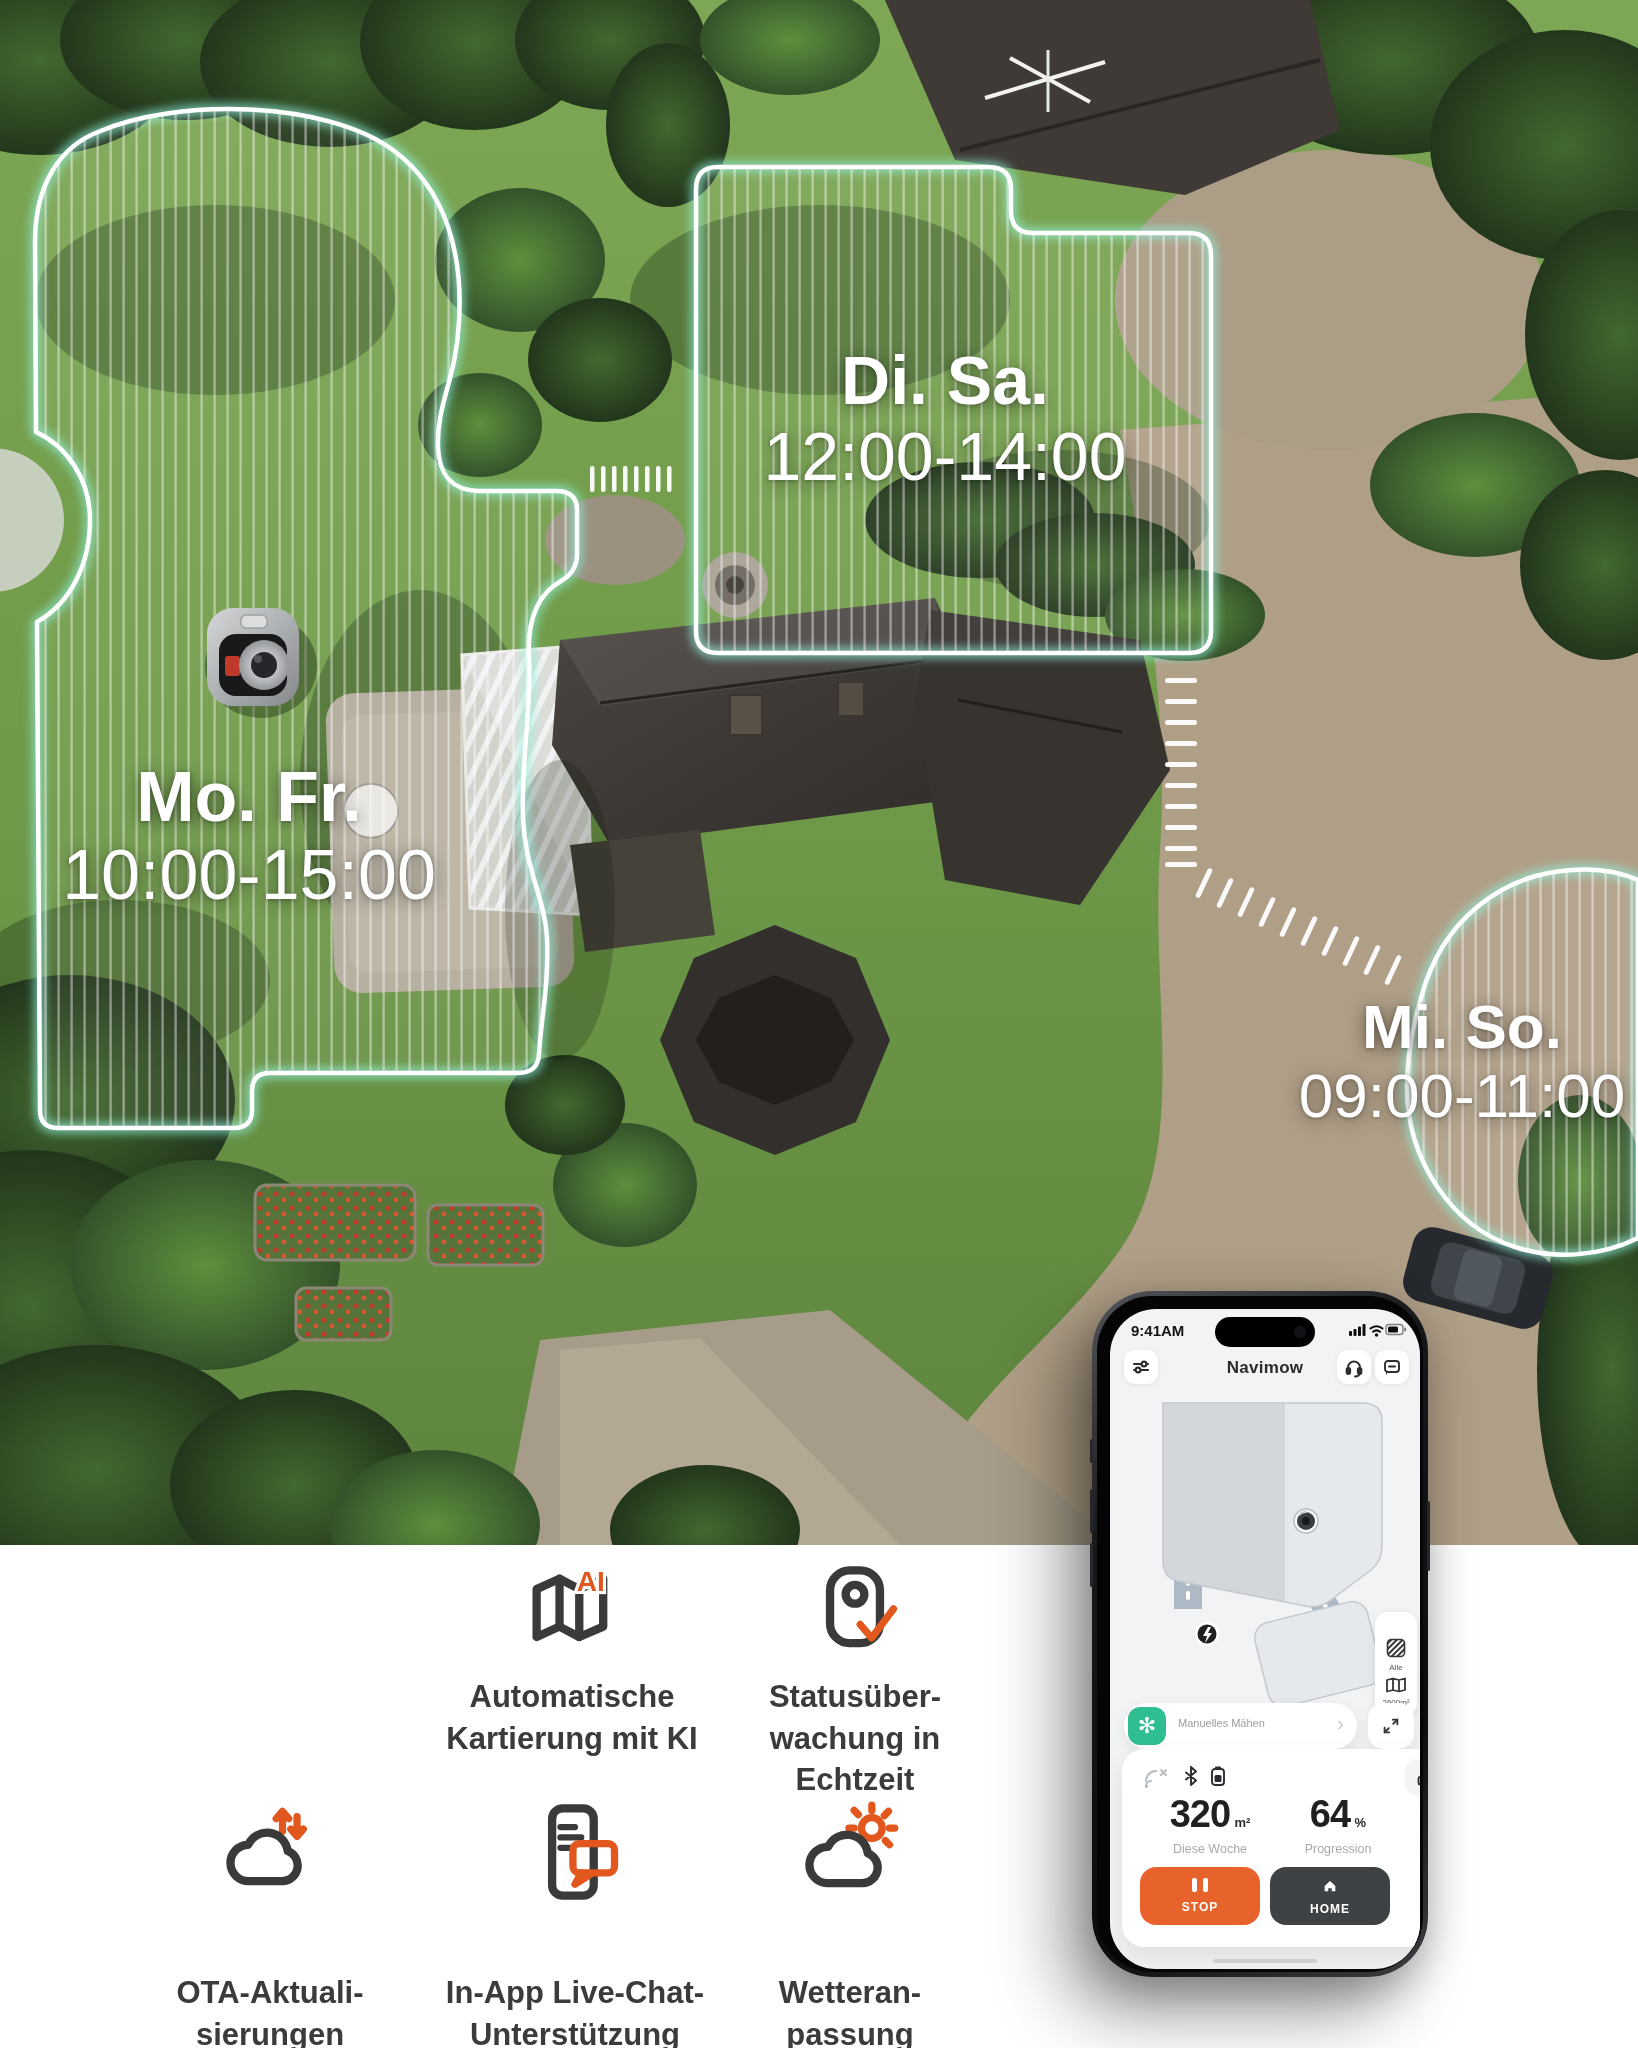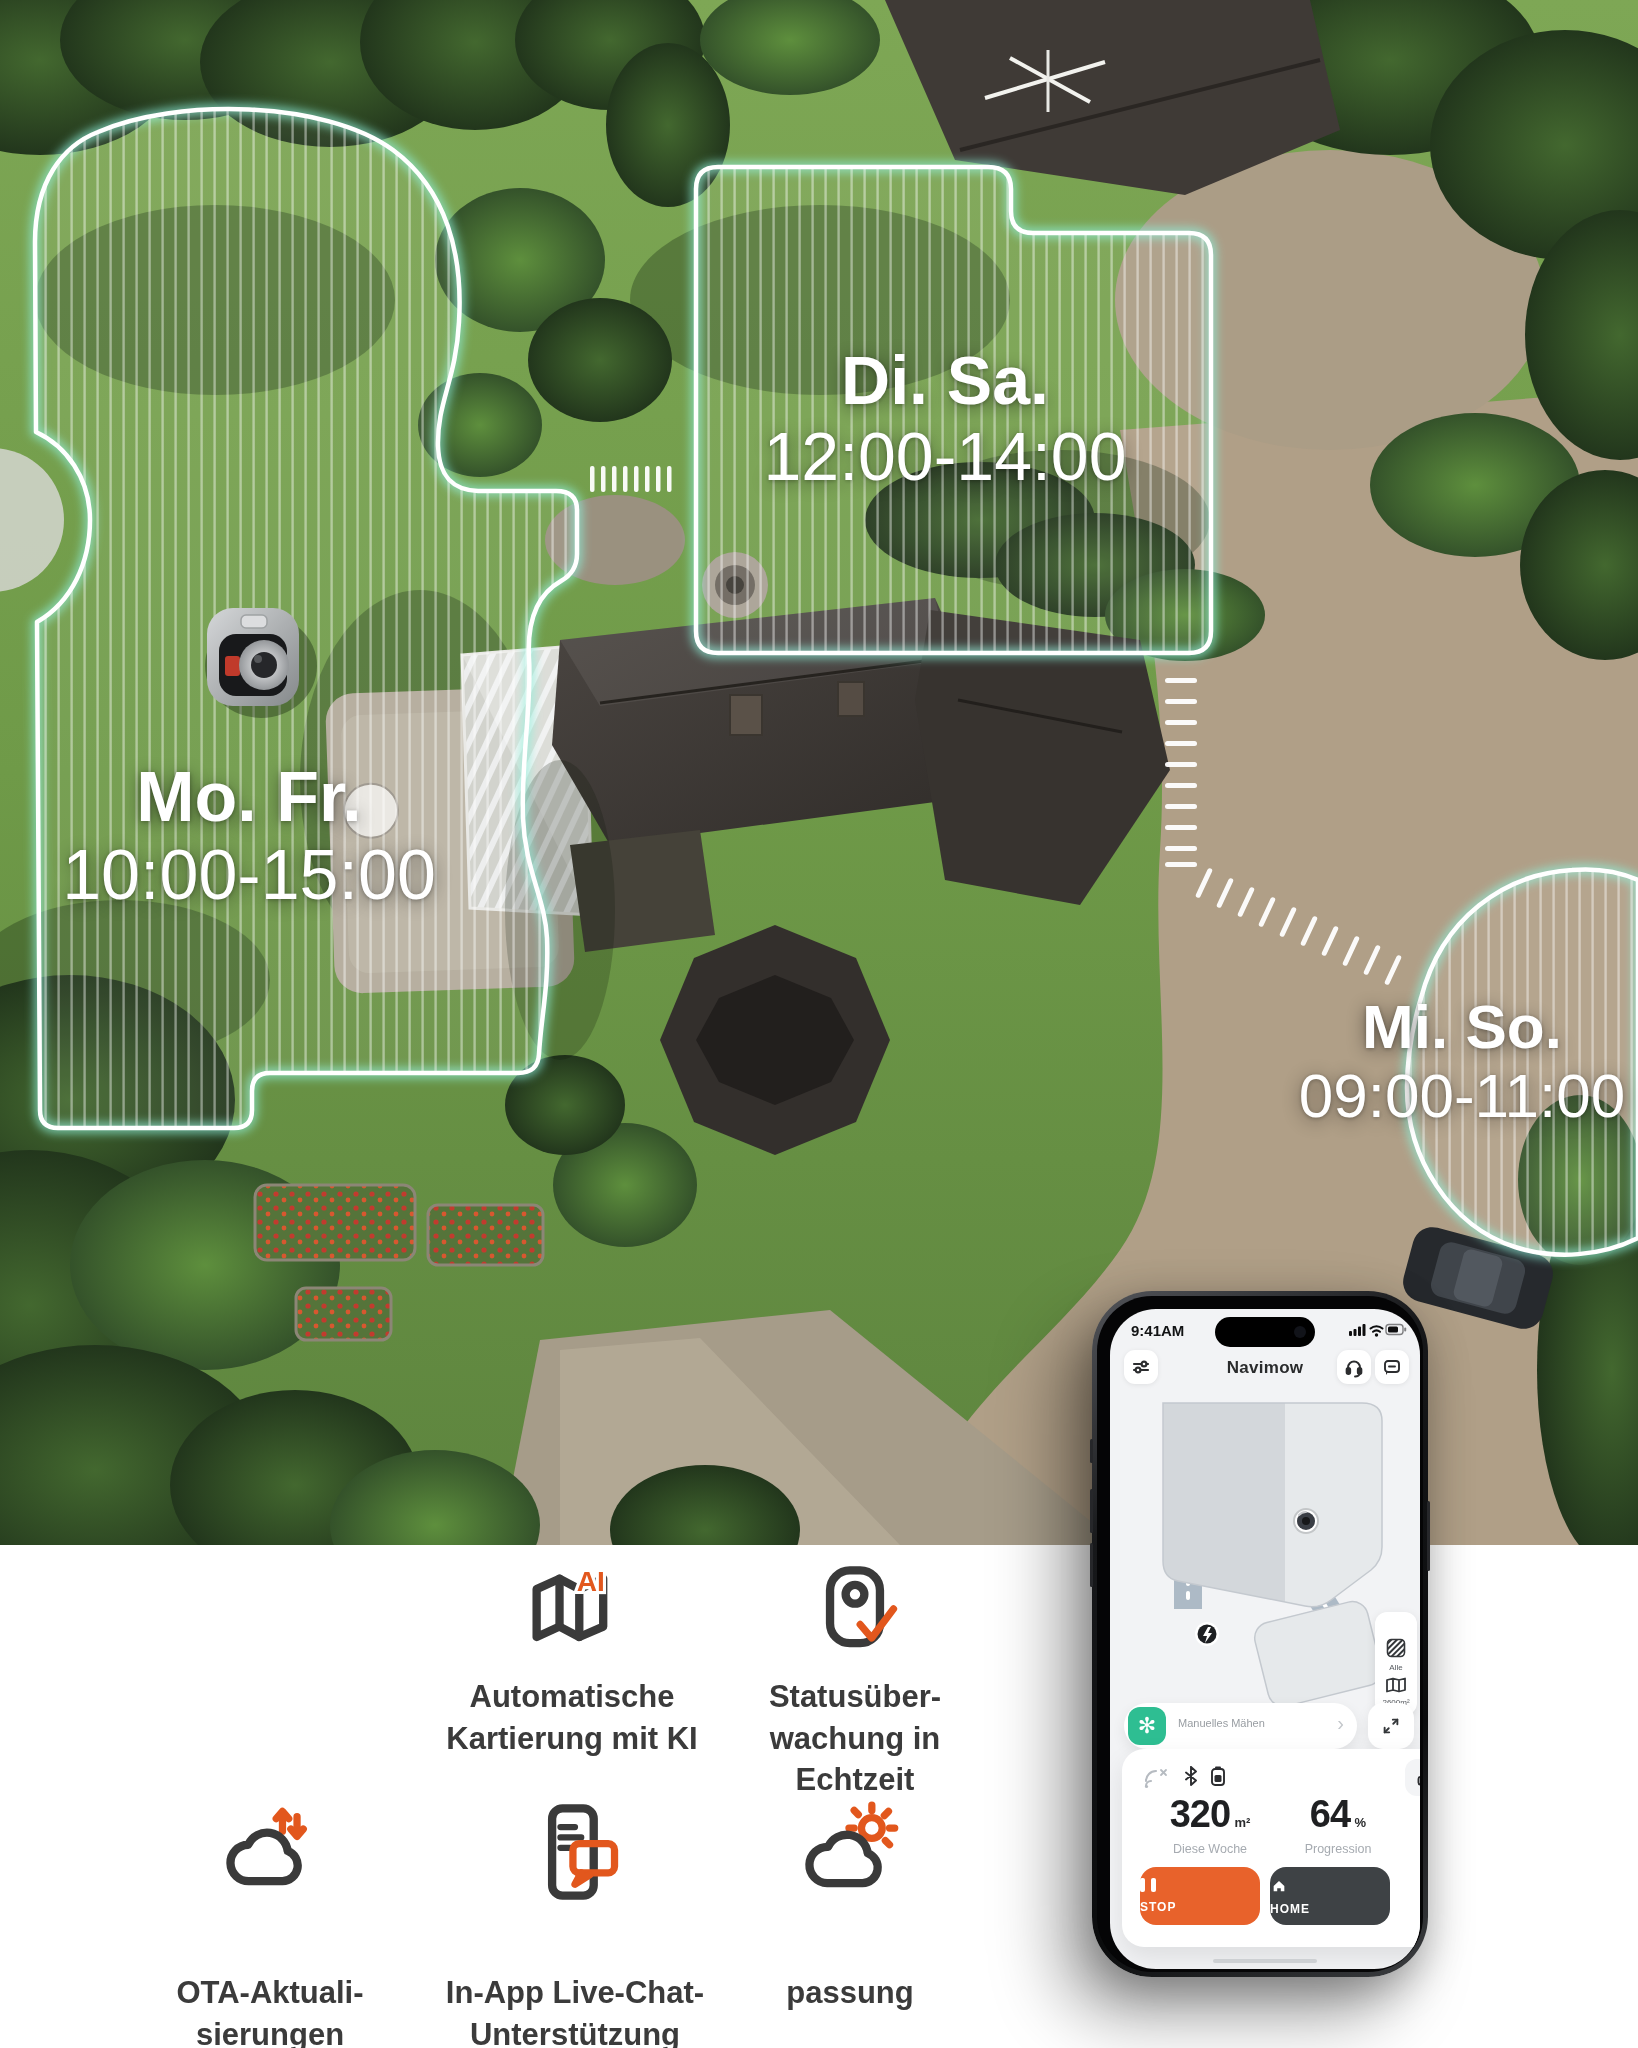--- a/index.html
+++ b/index.html
@@ -47,21 +47,21 @@
   .pill .gicon{position:absolute;left:4px;top:4px;width:38px;height:38px;border-radius:12px;background:#2ebe92;color:#fff;display:flex;align-items:center;justify-content:center;font-size:22px;}
   .pill .plabel{position:absolute;left:54px;top:14px;font-size:11px;color:#989da2;}
   .pill .chev{position:absolute;right:13px;top:9px;font-size:20px;color:#c3c7cb;}
   .expandbtn{position:absolute;left:258px;top:394px;width:46px;height:46px;border-radius:15px;background:#fff;box-shadow:0 5px 14px rgba(0,0,0,.08);display:flex;align-items:center;justify-content:center;}
   .card{position:absolute;left:12px;top:440px;width:336px;height:198px;border-radius:22px;background:#fff;box-shadow:0 10px 26px rgba(0,0,0,.09);}
   .lockbtn{position:absolute;right:16px;top:10px;width:37px;height:37px;border-radius:12px;background:#f3f4f6;display:flex;align-items:center;justify-content:center;}
   .stat{position:absolute;top:44px;width:140px;text-align:center;}
   .stat .val{font-size:38px;font-weight:800;color:#1f2022;letter-spacing:-1px;}
   .stat .unit{font-size:13px;font-weight:700;color:#2a2b2d;}
   .stat .cap{margin-top:6px;font-size:12.5px;color:#a6abb1;}
-  .abtn{position:absolute;top:118px;width:120px;height:58px;border-radius:16px;color:#fff;text-align:left;}
+  .abtn{position:absolute;top:118px;width:120px;height:58px;border-radius:16px;color:#fff;text-align:center;}
   .abtn .albl{display:block;margin-top:4px;font-size:12px;font-weight:700;letter-spacing:1px;}
   .pausebars{display:inline-flex;gap:6px;margin-top:11px;}
   .pausebars i{display:block;width:5px;height:14px;border-radius:2px;background:#fff;}
   .homeind{position:absolute;left:103px;bottom:6px;width:104px;height:4px;border-radius:2px;background:#cdd0d3;}
 </style>
 </head>
 <body>
 
 <div class="stage">
 
@@ -367,20 +367,21 @@
     <span class="ic">
       <svg width="104" height="104" viewBox="0 0 100 100">
         <g class="fo" stroke-width="5">
           <circle cx="71" cy="27" r="10"></circle>
           <path d="M71,10 V5 M83,15 l4,-4 M88,27 h5 M84,39 l4,4 M58,14 l-4,-4 M54,27 h-5"></path>
         </g>
         <path class="fi" d="M28,80 h34 a15,15 0 0 0 5,-29 a20,20 0 0 0 -38,-6 a14,14 0 0 0 -1,35 z" fill="#ffffff"></path>
       </svg>
     </span>
     <div class="label">
+      <div>Wetteran-</div>
       <div>passung</div>
     </div>
   </div>
 
   <div class="abs phone">
     <div class="sbtn" style="left:-2px;top:148px;width:3px;height:24px;"></div>
     <div class="sbtn" style="left:-2px;top:198px;width:3px;height:44px;"></div>
     <div class="sbtn" style="left:-2px;top:252px;width:3px;height:44px;"></div>
     <div class="sbtn" style="right:-2px;top:210px;width:3px;height:70px;"></div>
     <div class="phone-inner">

